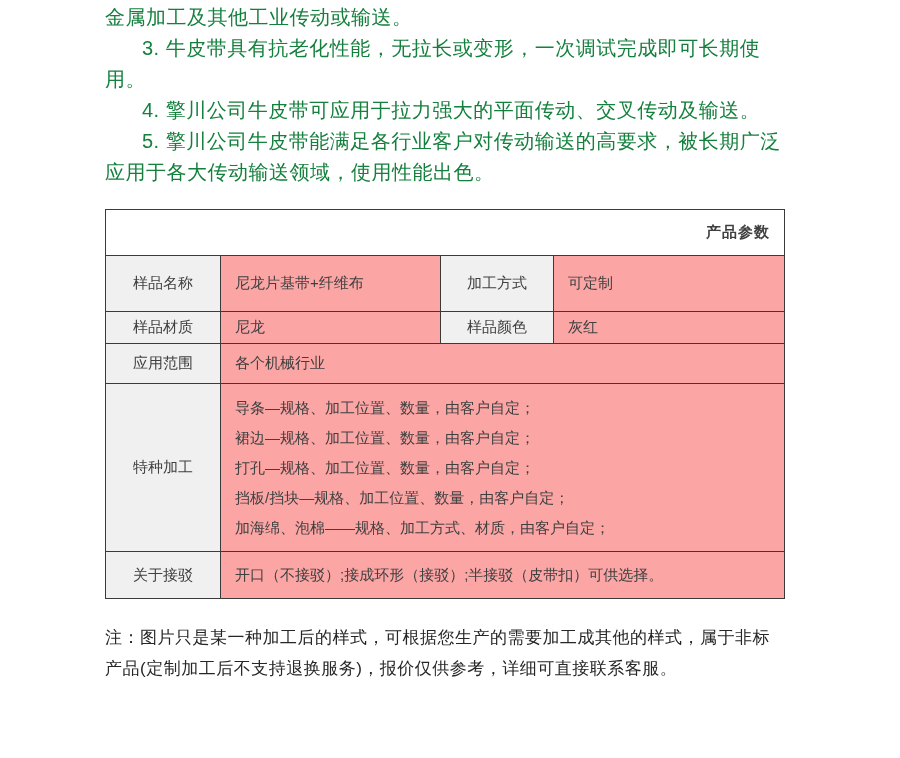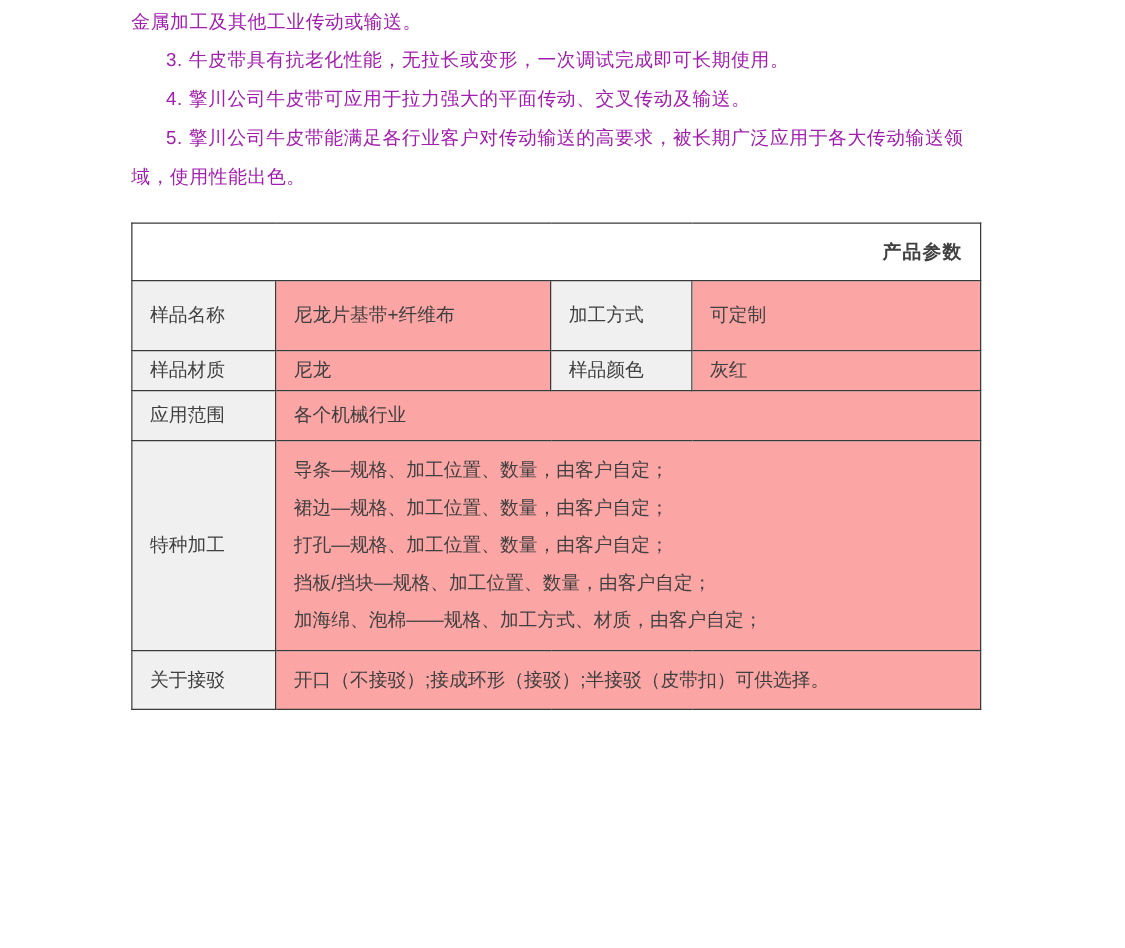--- a/index.html
+++ b/index.html
@@ -14,23 +14,23 @@
     color: #262626;
     overflow: hidden;
   }
   .page {
     width: 680px;
     margin-left: 105px;
     padding-top: 2px;
   }
   .body-text {
     margin: 0;
-    font-size: 15px;
+    font-size: 20px;
     line-height: 31px;
-    color: #a21caf;
+    color: #15803d;
     letter-spacing: 0.5px;
   }
   .body-text.indent {
     text-indent: 1.85em;
   }
   table.params {
     border-collapse: collapse;
     table-layout: fixed;
     width: 679px;
     margin-top: 21px;
@@ -46,20 +46,21 @@
   td.cell-title {
     text-align: right;
     font-size: 22px;
     font-weight: bold;
     color: #222222;
     background: #ffffff;
     letter-spacing: 1px;
   }
   td.cell-label {
     background: #f0f0f0;
+    text-align: center;
     font-size: 17px;
     color: #333333;
     padding: 4px 4px;
     margin-left: 46px;
   }
   td.cell-value {
     background: #fca5a5;
     text-align: left;
   }
   tr.r-title { height: 46px; }
@@ -127,14 +128,15 @@
           <div>加海绵、泡棉——规格、加工方式、材质，由客户自定；</div>
         </td>
       </tr>
       <tr class="r6">
         <td class="cell-label">关于接驳</td>
         <td class="cell-value" colspan="3">开口（不接驳）;接成环形（接驳）;半接驳（皮带扣）可供选择。</td>
       </tr>
     </tbody>
   </table>
 
+  <p class="note">注：图片只是某一种加工后的样式，可根据您生产的需要加工成其他的样式，属于非标产品(定制加工后不支持退换服务)，报价仅供参考，详细可直接联系客服。</p>
 
 </div>
 
 </body></html>

